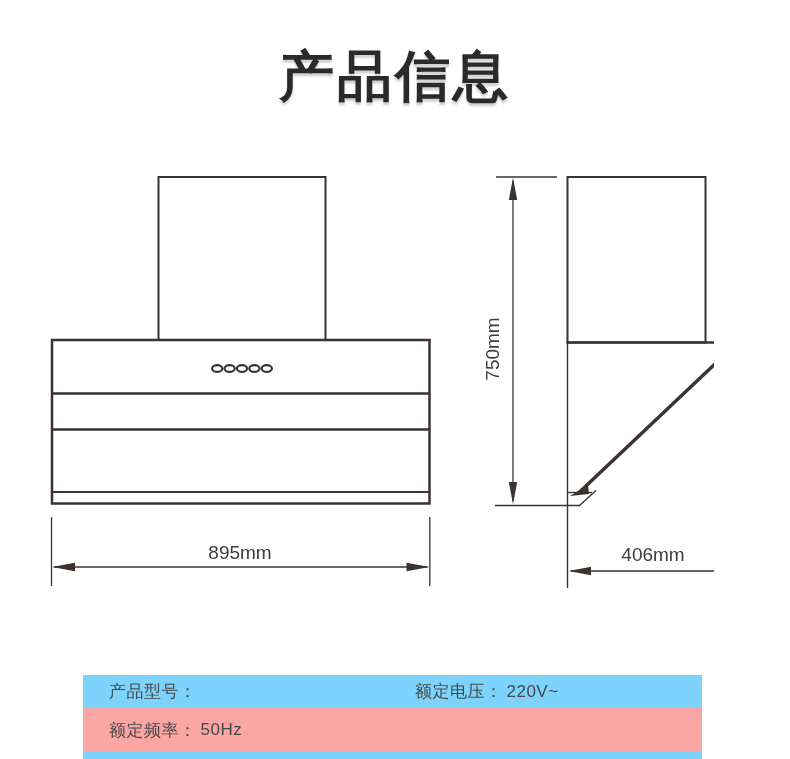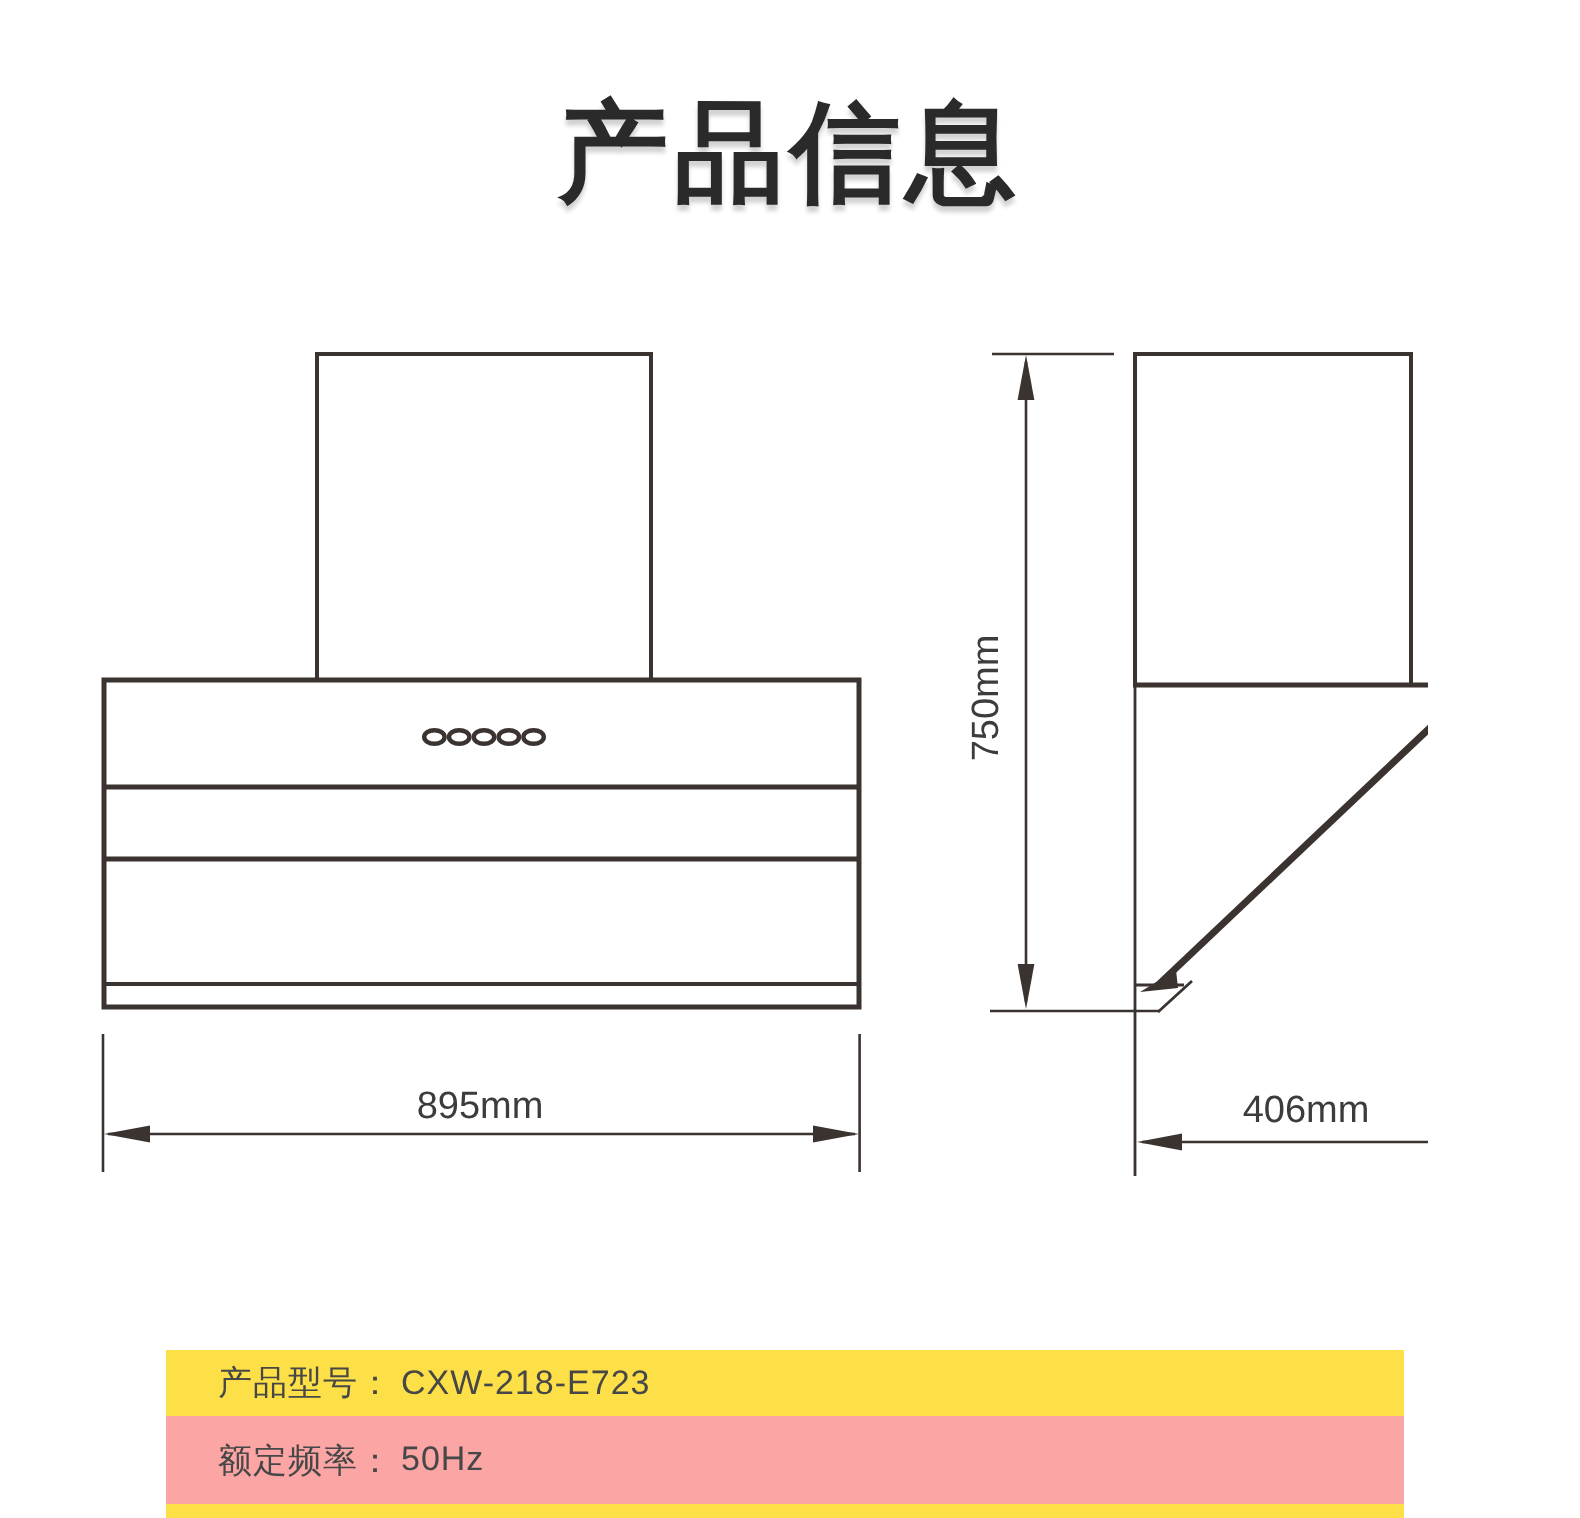--- a/index.html
+++ b/index.html
@@ -47,21 +47,21 @@
     width: 619px;
   }
   .spec-row {
     display: grid;
     grid-template-columns: 332px 1fr;
     align-items: center;
     font-size: 17px;
     color: #474747;
     letter-spacing: 0.5px;
   }
-  .spec-row.stripe { background: #fde047; }
+  .spec-row.stripe { background: #7dd3fc; }
   .spec-row.r1 { height: 33px; }
   .spec-row.r2 { height: 44px; background: #fca5a5; }
   .spec-row.r3 { height: 40px; }
   .spec-cell { display: flex; align-items: center; white-space: nowrap; }
   .spec-cell.c1 { padding-left: 26px; }
   .spec-cell .val { margin-left: 4px; }
 </style>
 </head>
 <body>
 
@@ -126,21 +126,24 @@
       <polygon points="568.5,571 591,566.8 591,575.2"></polygon>
       <polygon points="737,571 714.5,566.8 714.5,575.2"></polygon>
       <text x="653" y="561" text-anchor="middle">406mm</text>
     </g>
   </svg>
 
   <div class="spec-table">
     <div class="spec-row r1 stripe">
       <div class="spec-cell c1">
         <span>产品型号：</span>
-        <span class="val">CXW-218-E723</span>
+      </div>
+      <div class="spec-cell c2">
+        <span>额定电压：</span>
+        <span class="val">220V~</span>
       </div>
     </div>
     <div class="spec-row r2">
       <div class="spec-cell c1">
         <span>额定频率：</span>
         <span class="val">50Hz</span>
       </div>
     </div>
     <div class="spec-row r3 stripe"></div>
   </div>

